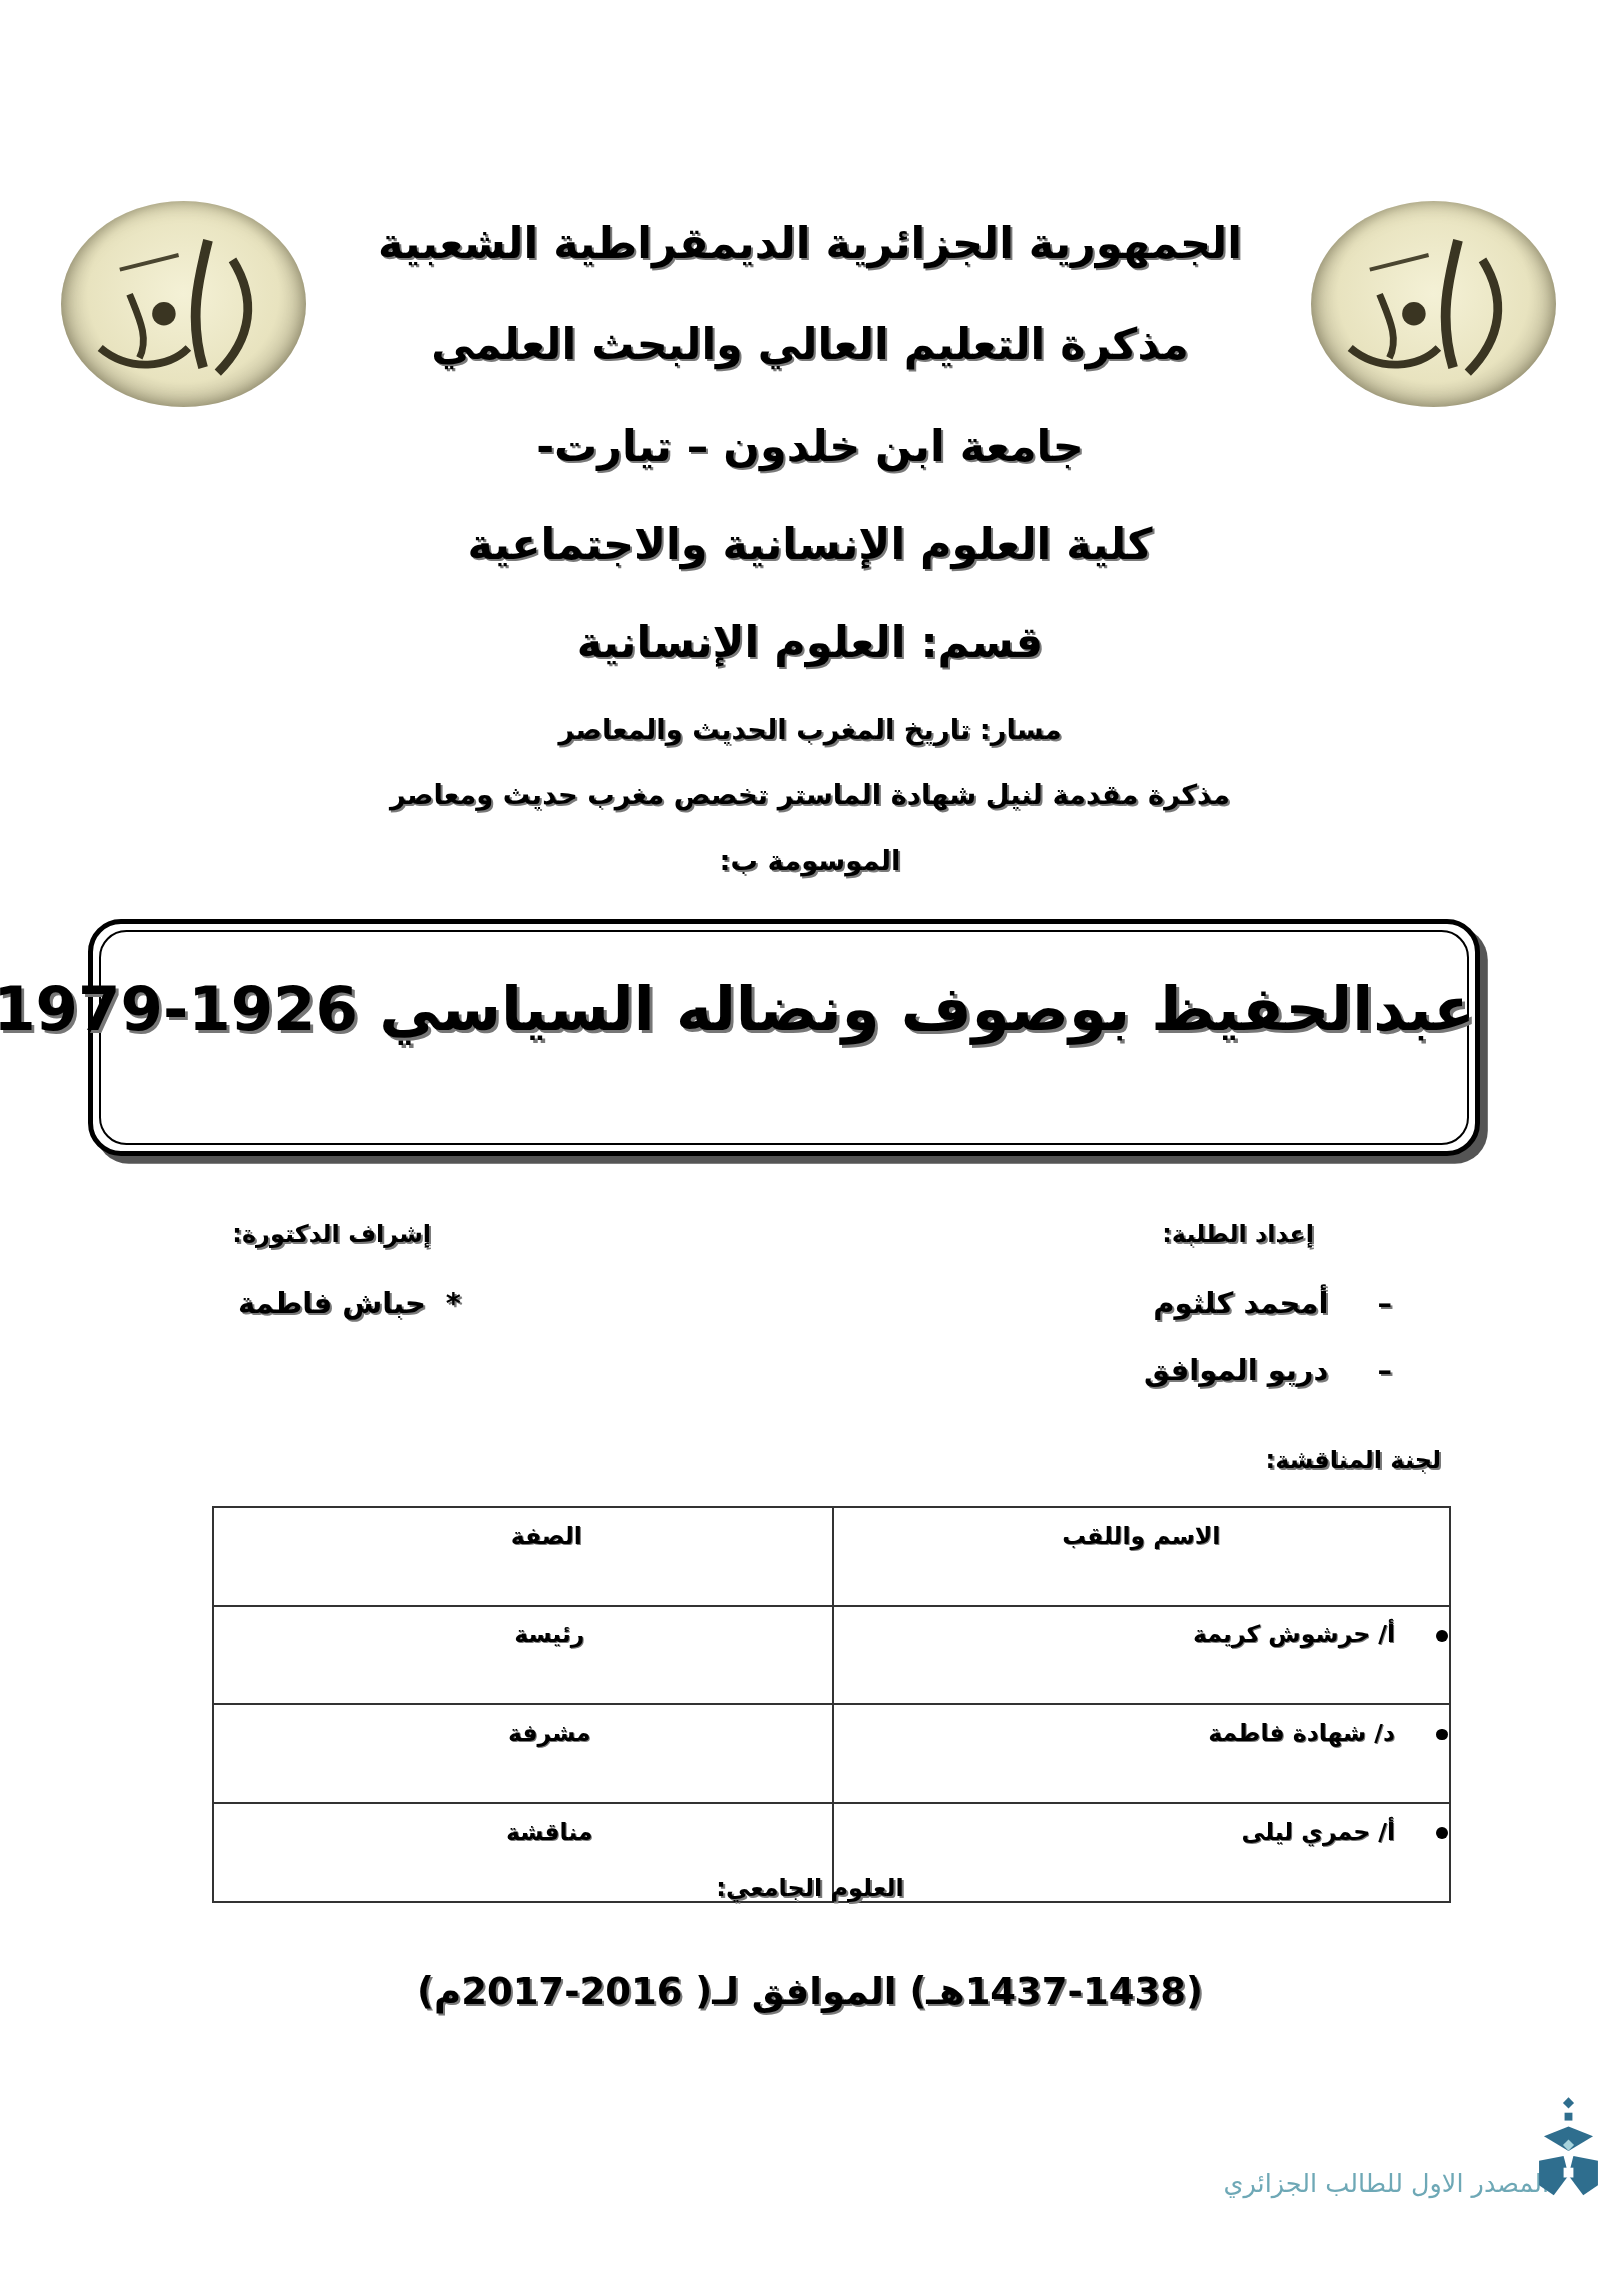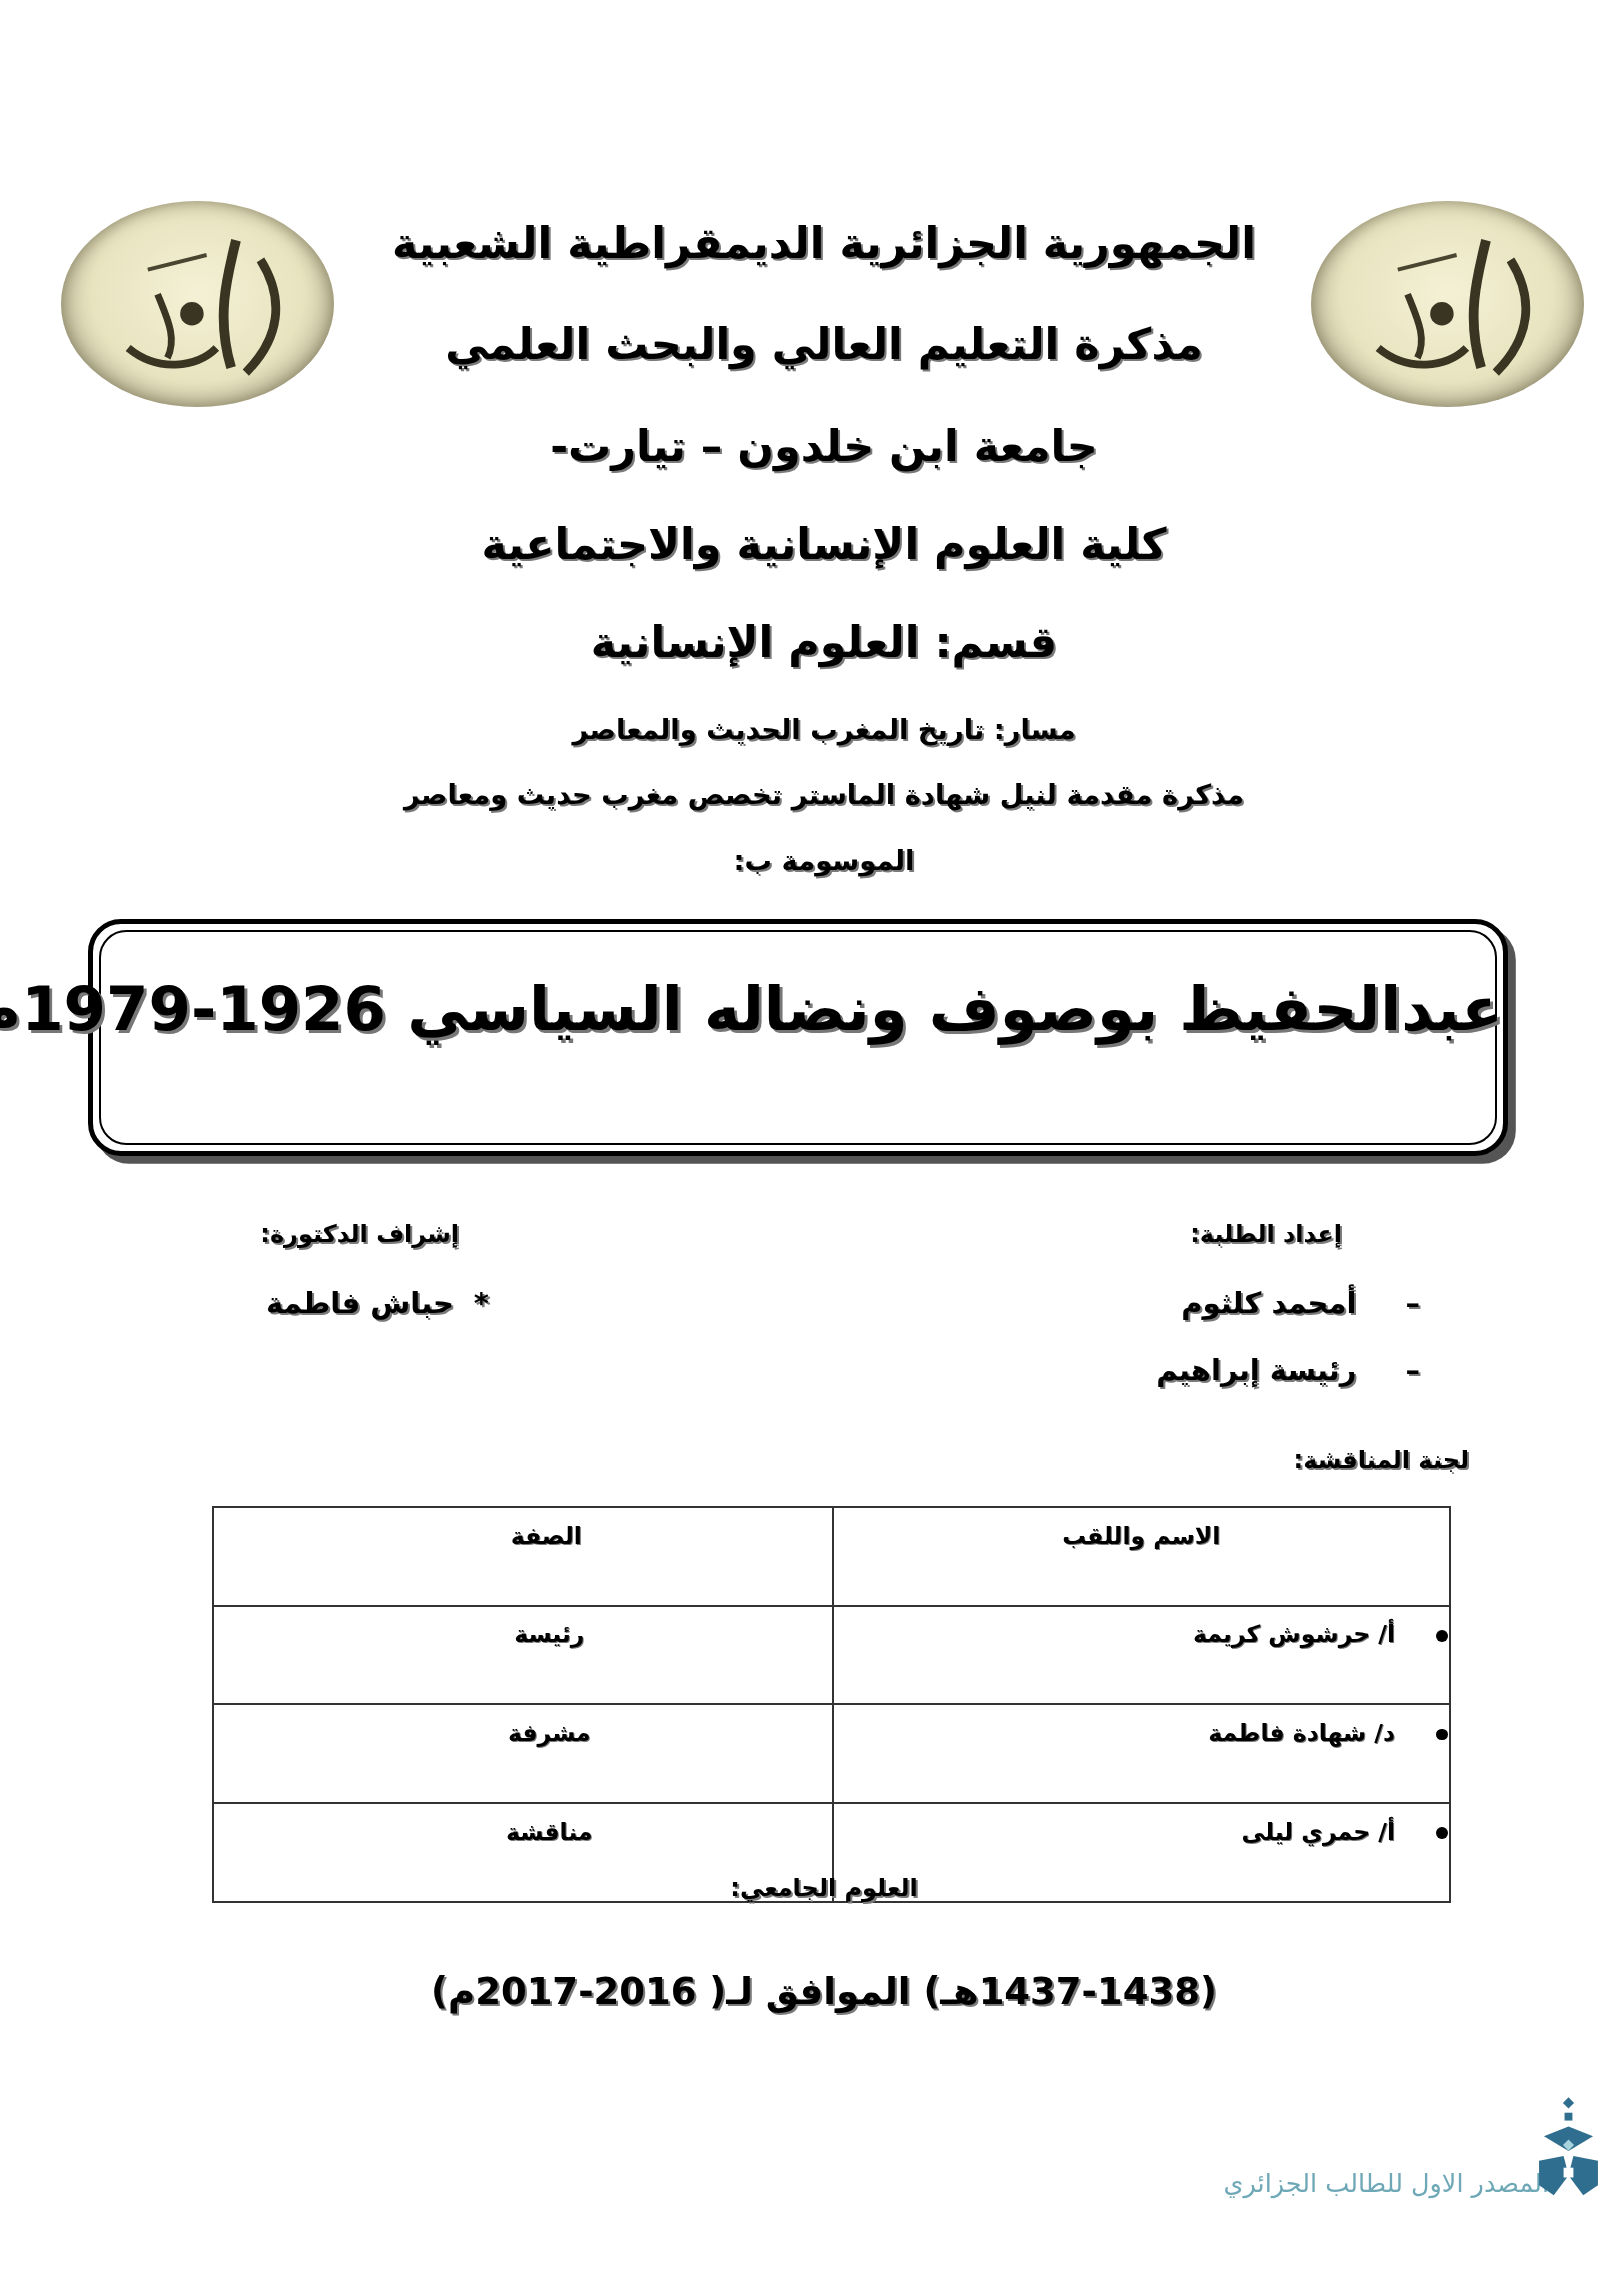--- a/index.html
+++ b/index.html
@@ -1,18 +1,18 @@
 <!DOCTYPE html>
 <html><head>
 <meta charset="utf-8">
 <style>
   html, body { margin:0; padding:0; background:#ffffff; }
   body { width:1620px; height:2293px; position:relative; overflow:hidden;
          font-family:"DejaVu Sans", sans-serif; color:#000; }
-  .abs { position:absolute;padding-left:28px; }
+  .abs { position:absolute; }
   .ar { direction:rtl; font-weight:bold; white-space:nowrap;
         text-shadow: 2px 2px 0 #7a7a7a; letter-spacing:0; }
   .center { left:0; right:0; text-align:center; }
 
   .logo { width:245px; height:206px; border-radius:50%;
           background: radial-gradient(ellipse at 50% 45%, #f4f1d6 0%, #e8e3bf 55%, #b8b394 80%, #8d8a73 100%);
           box-shadow: inset 0 0 17.6px rgba(60,55,30,0.55); overflow:hidden; }
   .logo svg { width:100%; height:100%; }
 
   .h1 { font-size:43px; }
@@ -87,21 +87,21 @@
   <div class="title-text">عبدالحفيظ بوصوف ونضاله السياسي 1926-1979م</div>
 </div>
 
 <div class="abs ar label" style="left:1098px; top:1220px; width:216px; text-align:right;">إعداد الطلبة:</div>
 <div class="abs ar bul-row" style="left:1098px; top:1286px; width:294px; text-align:right;">
   <span style="margin-left:39px;">–</span>
   <span>أمحمد كلثوم</span>
 </div>
 <div class="abs ar bul-row" style="left:1098px; top:1353px; width:294px; text-align:right;">
   <span style="margin-left:39px;">–</span>
-  <span>رئيسة إبراهيم</span>
+  <span>دريو الموافق</span>
 </div>
 
 <div class="abs ar label" style="left:186px; top:1220px; width:245px; text-align:right;">إشراف الدكتورة:</div>
 <div class="abs ar bul-row" style="left:255px; top:1286px; width:206px; text-align:right;">
   <span style="margin-left:9.8px;">*</span>
   <span>حباش فاطمة</span>
 </div>
 
 <div class="abs ar label" style="left:1176px; top:1446px; width:265px; text-align:right;">لجنة المناقشة:</div>
 

